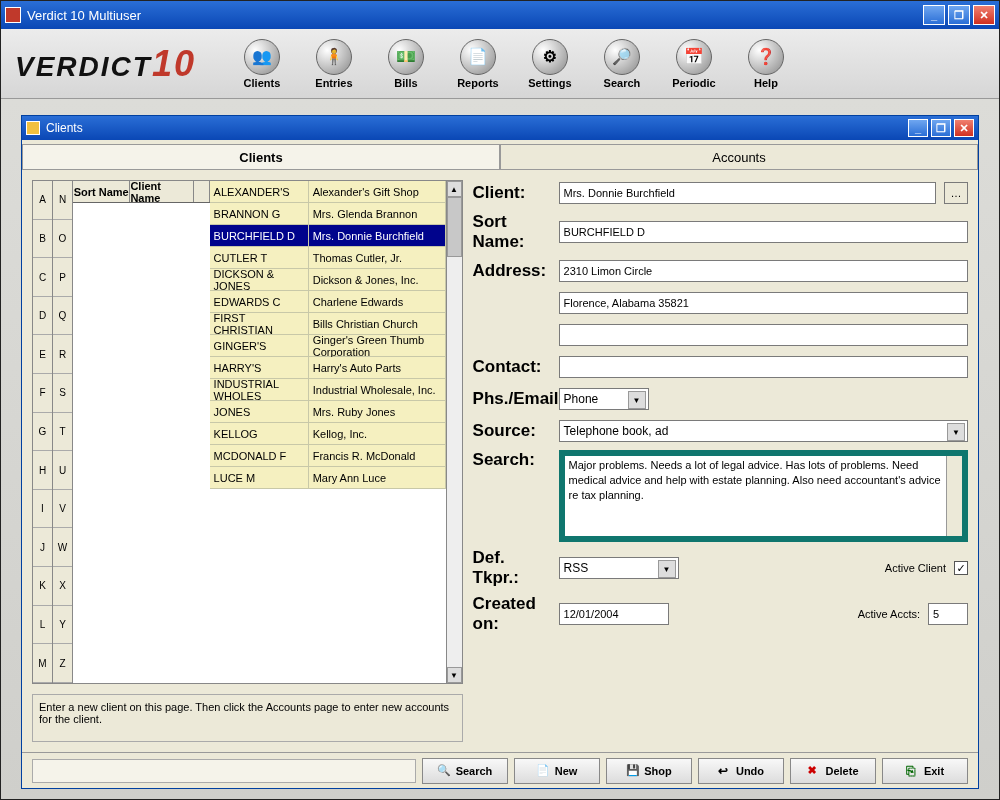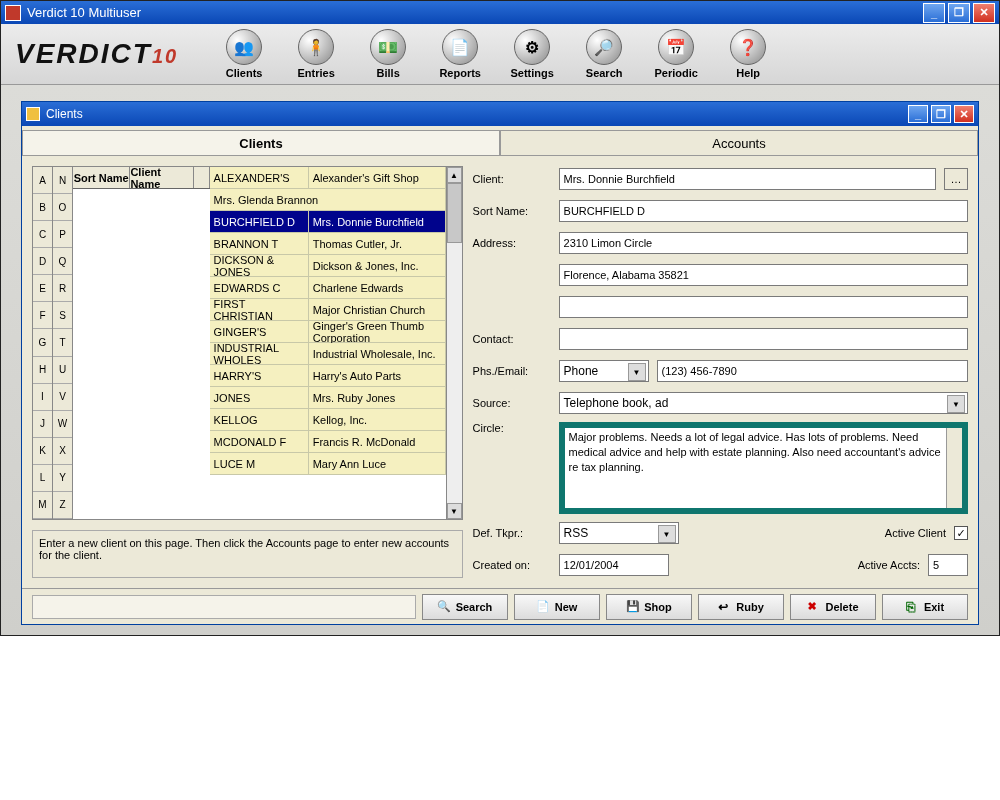--- a/index.html
+++ b/index.html
@@ -1,28 +1,28 @@
 <!DOCTYPE html>
 <html><head>
 <meta charset="utf-8">
 <style>
   * { box-sizing: border-box; font-family: Tahoma, Arial, sans-serif; }
   body { margin:0; background:#fff; }
-  .app-window { width:1000px; height:636px; margin:0 auto; background:linear-gradient(#e4e4e0,#d8d8d4); border:1px solid #222; display:flex; flex-direction:column;justify-content:center; }
+  .app-window { width:1000px; height:800px; margin:0 auto; background:linear-gradient(#e4e4e0,#d8d8d4); border:1px solid #222; display:flex; flex-direction:column;justify-content:center; }
   
   .titlebar { height:28px; background:linear-gradient(#2a6ed6,#0a47b5); color:#fff; display:flex; align-items:center; padding:0 4px; font-size:13px; }
   .titlebar .tb-icon { width:16px; height:16px; background:#c0392b; border:1px solid #fff; margin-right:6px; }
   .titlebar .spacer { flex:1; }
   .winbtn { width:22px; height:20px; margin-left:3px; border:1px solid #fff; display:flex; align-items:center; justify-content:center; font-size:11px; font-weight:bold; }
   .winbtn.min,.winbtn.max { background:linear-gradient(#6fa6f0,#2a6ed6); color:#fff; }
   .winbtn.close { background:linear-gradient(#f08070,#d03020); color:#fff; }
   
   .brandbar { height:70px; background:linear-gradient(#ececec,#d6d6d6); display:flex; align-items:center; padding:0 14px; border-bottom:1px solid #999; }
   .logo { font-size:28px; font-weight:900; letter-spacing:2px; color:#111; font-style:italic; margin-right:30px; }
-  .logo .ten { color:#c0392b; font-size:20px; }
+  .logo .ten { color:#c0392b; font-size:36px; }
   .toolbtn { width:72px; height:60px; display:flex; flex-direction:column; align-items:center; justify-content:center; font-size:11px; font-weight:bold; cursor:pointer; }
   .toolbtn .ball { width:36px; height:36px; border-radius:50%; background:radial-gradient(circle at 30% 30%, #fff, #b8b8b8 60%, #888); border:1px solid #666; display:flex; align-items:center; justify-content:center; font-size:16px; margin-bottom:2px; }
   
   .childarea { flex:1; padding:16px 20px 10px 20px; background:linear-gradient(#dcdcd8,#cfcfcb); display:flex; }
   .childwin { flex:1; border:1px solid #0040a0; display:flex; flex-direction:column; background:#ece9d8; }
   .child-title { height:24px; background:linear-gradient(#2a6ed6,#0a47b5); color:#fff; display:flex; align-items:center; font-size:12px; padding:0 4px; }
   .child-title .tb-icon{ width:14px; height:14px; background:#f0c040; margin-right:6px; border:1px solid #fff;}
   .child-title .spacer{flex:1;}
   .child-title .winbtn{width:20px;height:18px;}
   
@@ -46,21 +46,21 @@
   .trow div { border-right:1px solid #c8c8a8; border-bottom:1px solid #c8c8a8; padding:0 4px; display:flex; align-items:center; }
   .trow .c1 { width:42%; background:#f5f0c0; } .trow .c2 { flex:1; background:#f5f0c0; }
   .trow.sel .c1, .trow.sel .c2 { background:#00038c; color:#fff; }
   .scrollbar { width:16px; background:#ece9d8; border-left:1px solid #888; display:flex; flex-direction:column; }
   .sbbtn { height:16px; background:#ddd; border:1px solid #999; font-size:8px; display:flex; align-items:center; justify-content:center;}
   .sbtrack { flex:1; background:#eee; }
   .sbthumb { height:60px; background:#c8c8c8; border:1px solid #999;}
   .hint { margin-top:10px; border:1px solid #aaa; background:#ece9d8; font-size:11px; padding:6px; height:48px; }
   
   .frow { display:flex; align-items:center; gap:8px; min-height:26px; }
-  .flabel { width:78px; font-size:11px; }
+  .flabel { width:78px; font-size:17px;font-weight:bold; }
   .finput { flex:1; height:22px; border:1px solid #7a7a7a; background:#fff; font-size:11px; padding:0 4px; display:flex; align-items:center; }
   .fbtnsm { width:24px; height:22px; border:1px solid #7a7a7a; background:#ece9d8; font-size:11px; display:flex; align-items:center; justify-content:center; cursor:pointer;}
   .fselect { height:22px; border:1px solid #7a7a7a; background:#fff; font-size:12px; display:flex; align-items:center; padding:0 4px; position:relative;}
   .fselect::after { content:"▼"; position:absolute; right:2px; top:2px; width:16px; height:16px; background:#ddd; border:1px solid #999; font-size:8px; display:flex; align-items:center; justify-content:center;}
   .ftext { flex:1; height:92px; border:6px solid #0f766e; background:#fff; font-size:11px; padding:2px 18px 2px 4px; position:relative; line-height:1.35;}
   .ftext .mini-sb{position:absolute;right:0;top:0;bottom:0;width:16px;background:#ece9d8;border-left:1px solid #999;}
   .chk { width:14px; height:14px; border:1px solid #555; background:#fff; display:inline-flex; align-items:center; justify-content:center; font-size:11px;}
   
   .btnbar { height:36px; border-top:1px solid #999; background:#ece9d8; display:flex; align-items:center; justify-content:flex-end; gap:6px; padding:0 10px;}
   .btnbar .bigstatus{flex:1; height:24px; border:1px solid #aaa; background:#f5f3ea;}
@@ -187,53 +187,54 @@
                 <div class="th client">Client Name</div>
                 <div class="th scroll"></div>
               </div>
               <div style="flex:1; display:flex;">
                 <div class="tbody" id="tbody" style="flex:1;">
                     <div class="trow">
                       <div class="c1">ALEXANDER'S</div>
                       <div class="c2">Alexander's Gift Shop</div>
                     </div>
                     <div class="trow">
+                      <div class="c1">BRANNON G</div>
                       <div class="c2">Mrs. Glenda Brannon</div>
                     </div>
                     <div class="trow sel">
                       <div class="c1">BURCHFIELD D</div>
                       <div class="c2">Mrs. Donnie Burchfield</div>
                     </div>
                     <div class="trow">
-                      <div class="c1">BRANNON T</div>
+                      <div class="c1">CUTLER T</div>
                       <div class="c2">Thomas Cutler, Jr.</div>
                     </div>
                     <div class="trow">
                       <div class="c1">DICKSON &amp; JONES</div>
                       <div class="c2">Dickson &amp; Jones, Inc.</div>
                     </div>
                     <div class="trow">
                       <div class="c1">EDWARDS C</div>
                       <div class="c2">Charlene Edwards</div>
                     </div>
                     <div class="trow">
                       <div class="c1">FIRST CHRISTIAN</div>
-                      <div class="c2">Major Christian Church</div>
+                      <div class="c2">Bills Christian Church</div>
                     </div>
                     <div class="trow">
                       <div class="c1">GINGER'S</div>
                       <div class="c2">Ginger's Green Thumb Corporation</div>
                     </div>
                     <div class="trow">
+                      <div class="c1">HARRY'S</div>
+                      <div class="c2">Harry's Auto Parts</div>
+                    </div>
+                    <div class="trow">
                       <div class="c1">INDUSTRIAL WHOLES</div>
                       <div class="c2">Industrial Wholesale, Inc.</div>
-                    </div>
-                    <div class="trow">
-                      <div class="c1">HARRY'S</div>
-                      <div class="c2">Harry's Auto Parts</div>
                     </div>
                     <div class="trow">
                       <div class="c1">JONES</div>
                       <div class="c2">Mrs. Ruby Jones</div>
                     </div>
                     <div class="trow">
                       <div class="c1">KELLOG</div>
                       <div class="c2">Kellog, Inc.</div>
                     </div>
                     <div class="trow">
@@ -282,30 +283,29 @@
           </div>
           <div class="frow">
             <div class="flabel">Contact:</div>
             <div class="finput"></div>
           </div>
           <div class="frow">
             <div class="flabel">Phs./Email:</div>
             <div class="fselect" style="width:90px;">
                 <span>Phone</span>
               </div>
-            <div class="finput">(123) 456-7890</div>
           </div>
           <div class="frow">
             <div class="flabel">Source:</div>
             <div class="fselect" style="flex:1;">
                 <span>Telephone book, ad</span>
               </div>
           </div>
           <div class="frow" style="align-items:flex-start;">
-            <div class="flabel">Circle:</div>
+            <div class="flabel">Search:</div>
             <div class="ftext">
               <span>Major problems. Needs a lot of legal advice. Has lots of problems. Need medical advice and help with estate planning. Also need accountant's advice re tax planning.</span>
               <div class="mini-sb"></div>
             </div>
           </div>
           <div class="frow">
             <div class="flabel">Def. Tkpr.:</div>
             <div class="fselect" style="width:120px;">
                 <span>RSS</span>
               </div>
@@ -332,21 +332,21 @@
         <div class="actbtn">
             <span class="ico ico-new"></span>
             <span>New</span>
           </div>
         <div class="actbtn">
             <span class="ico ico-save"></span>
             <span>Shop</span>
           </div>
         <div class="actbtn">
             <span class="ico ico-undo"></span>
-            <span>Ruby</span>
+            <span>Undo</span>
           </div>
         <div class="actbtn">
             <span class="ico ico-del"></span>
             <span>Delete</span>
           </div>
         <div class="actbtn">
             <span class="ico ico-exit"></span>
             <span>Exit</span>
           </div>
       </div>

